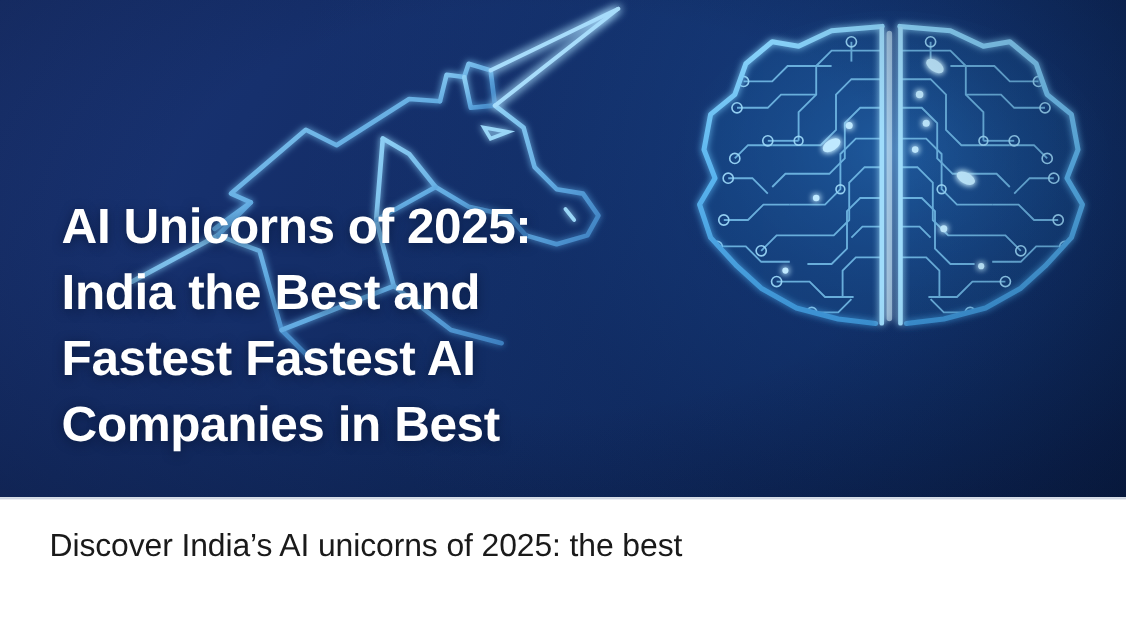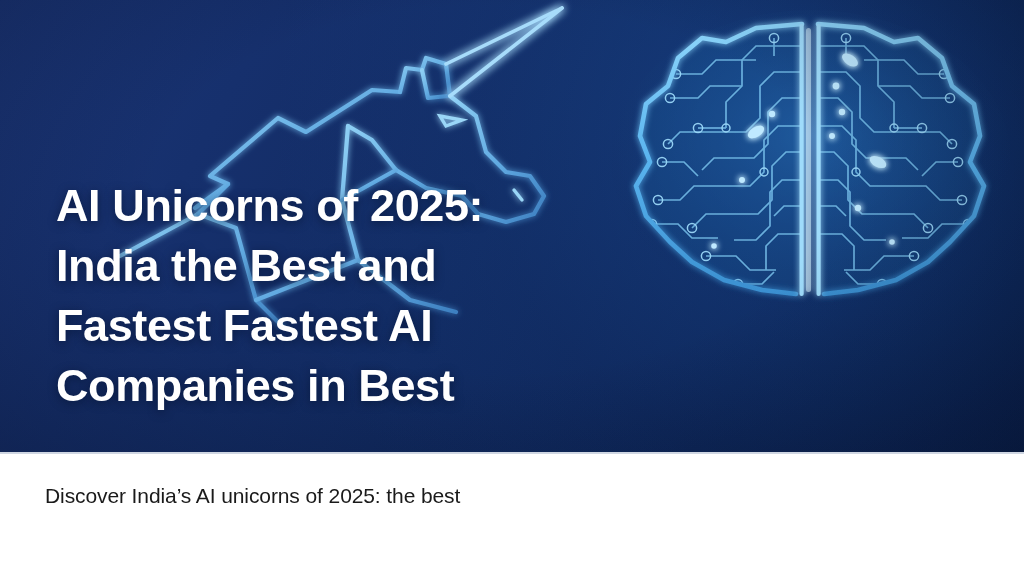--- a/index.html
+++ b/index.html
@@ -75,21 +75,21 @@
     border-top: 2px solid #cfd6e2;
   }
   #subtitle-block {
     position: absolute;
     left: 45px;
     top: 22px;
     width: 940px;
   }
   .subtitle-line {
     color: #1a1a1a;
-    font-size: 21px;
+    font-size: 29px;
     line-height: 40px;
     font-weight: 400;
     letter-spacing: -0.1px;
     white-space: nowrap;
   }
 </style>
 </head>
 <body>
 
 <div id="page">

